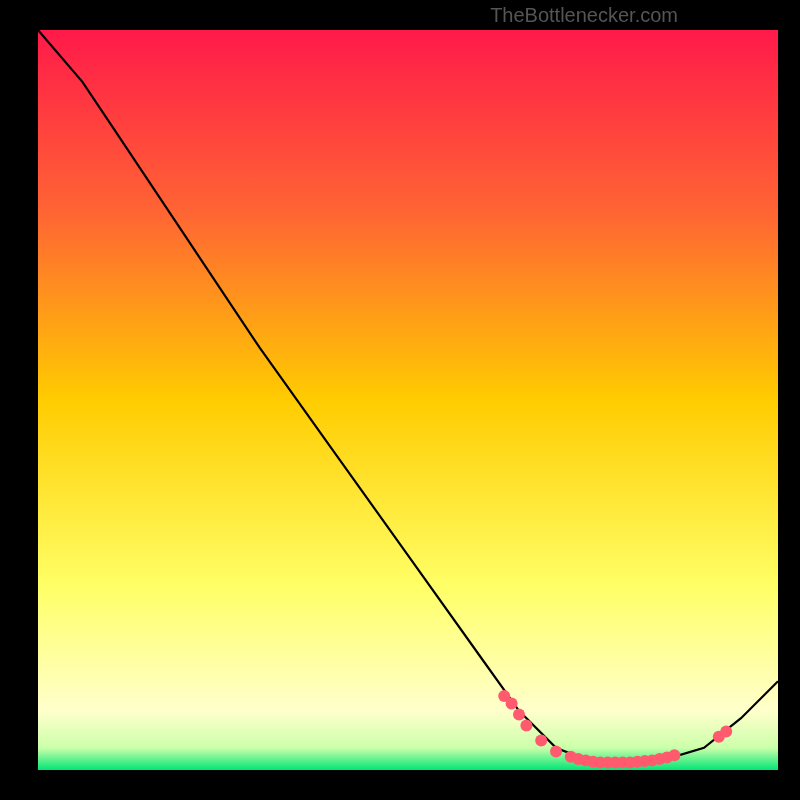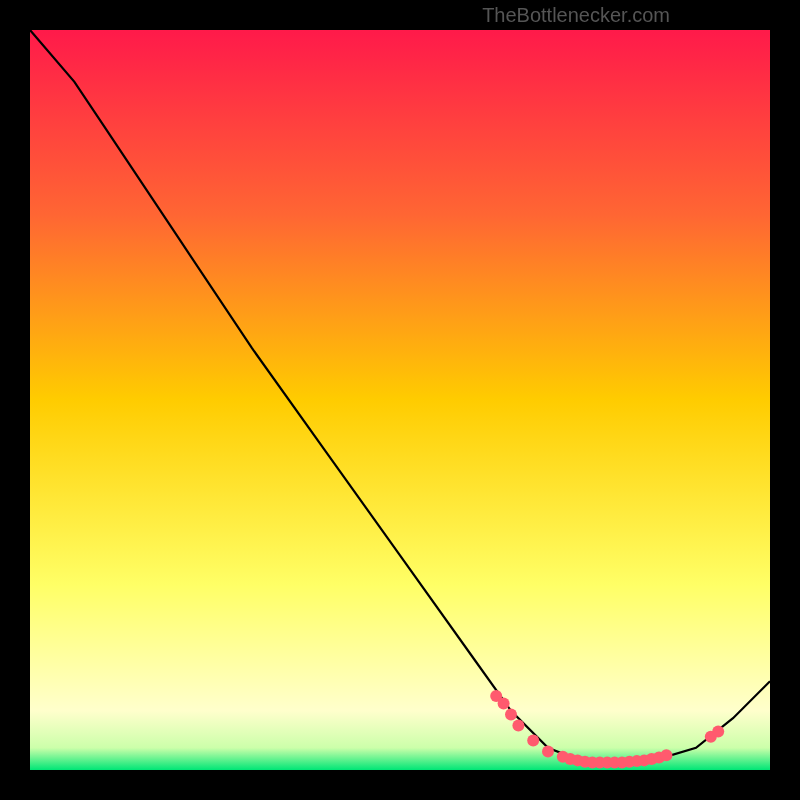--- a/index.html
+++ b/index.html
@@ -8,20 +8,21 @@
     background: #000;
     width: 800px;
     height: 800px;
     position: relative;
     font-family: Arial, sans-serif;
   }
   .container {
     width: 680px;
     height: 800px;
     position: relative;
+    margin-left: 8px;
   }
   .watermark {
     position: absolute;
     top: 4px;
     right: 10px;
     color: #555;
     font-size: 20px;
     font-weight: 500;
     z-index: 10;
   }

